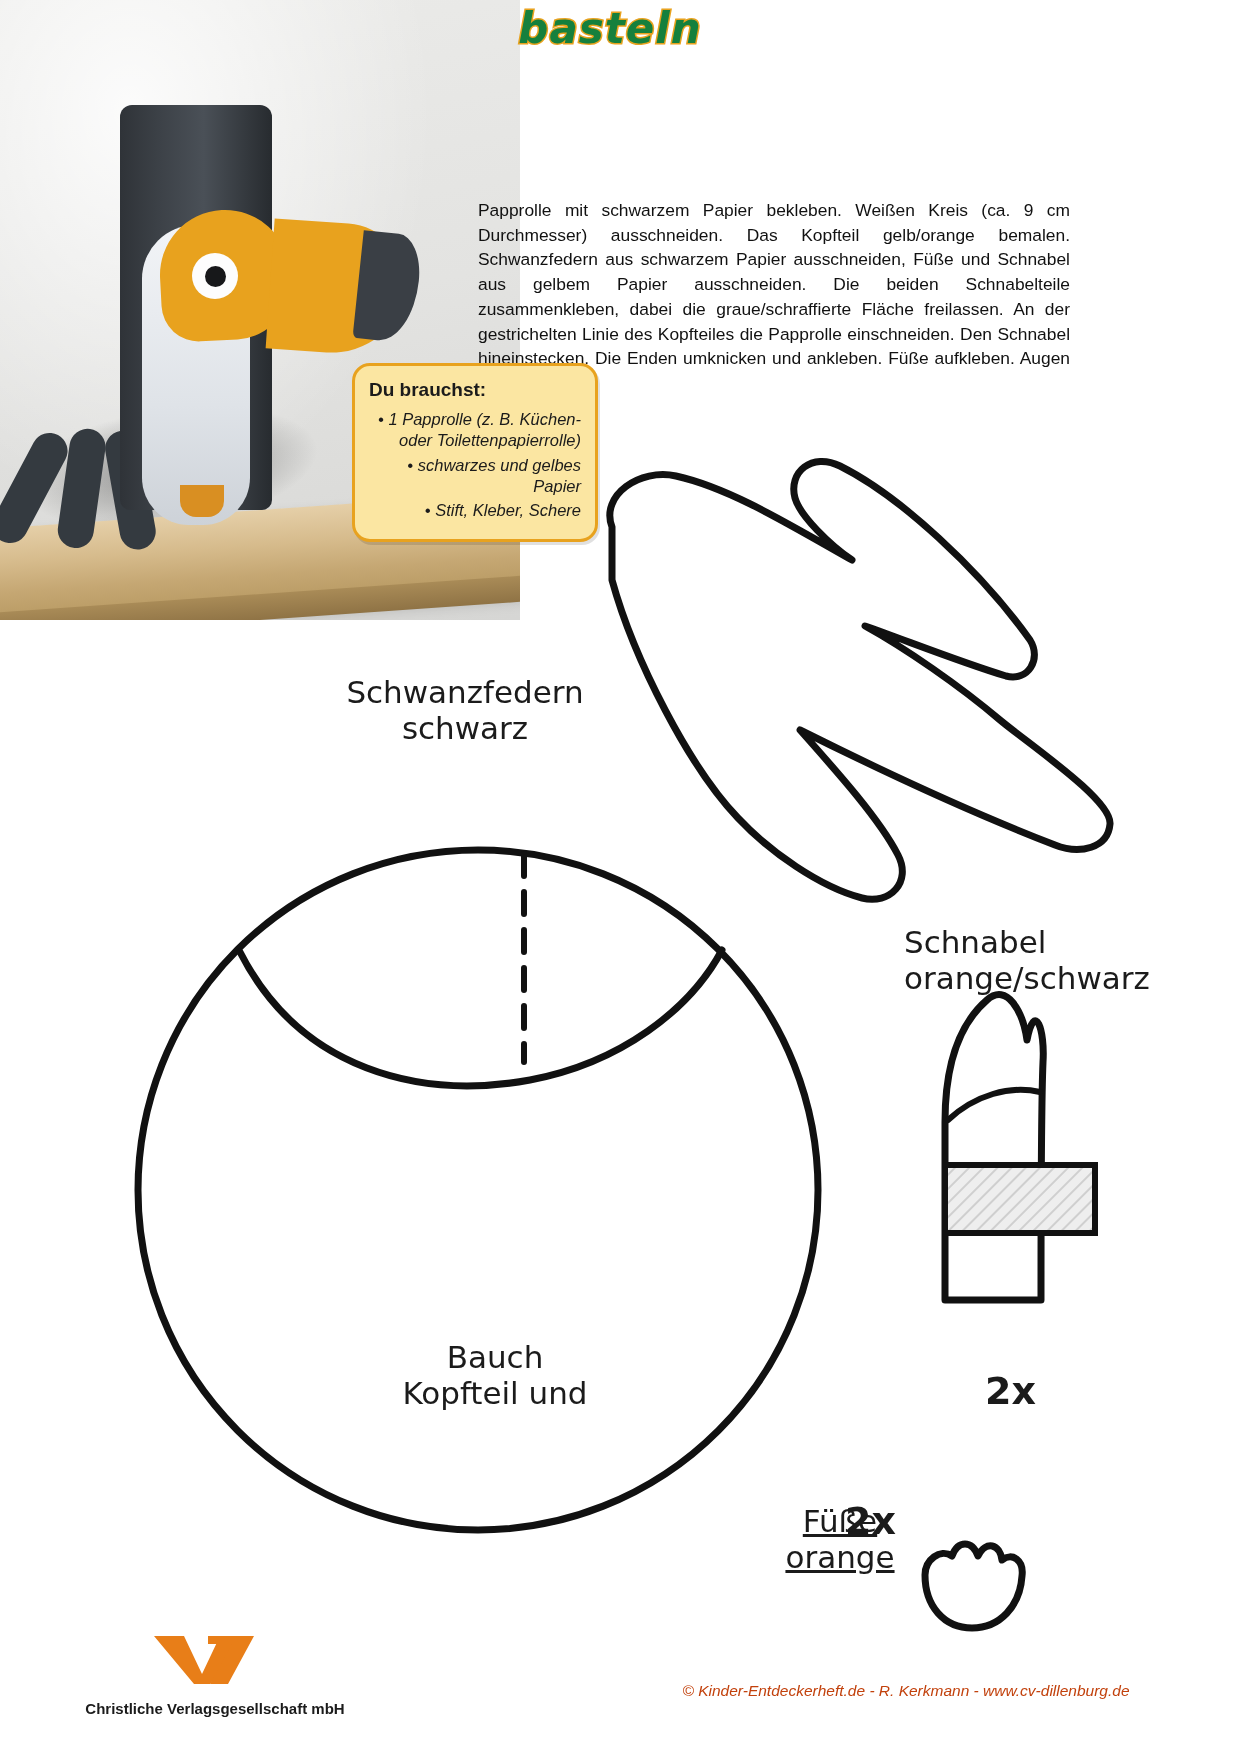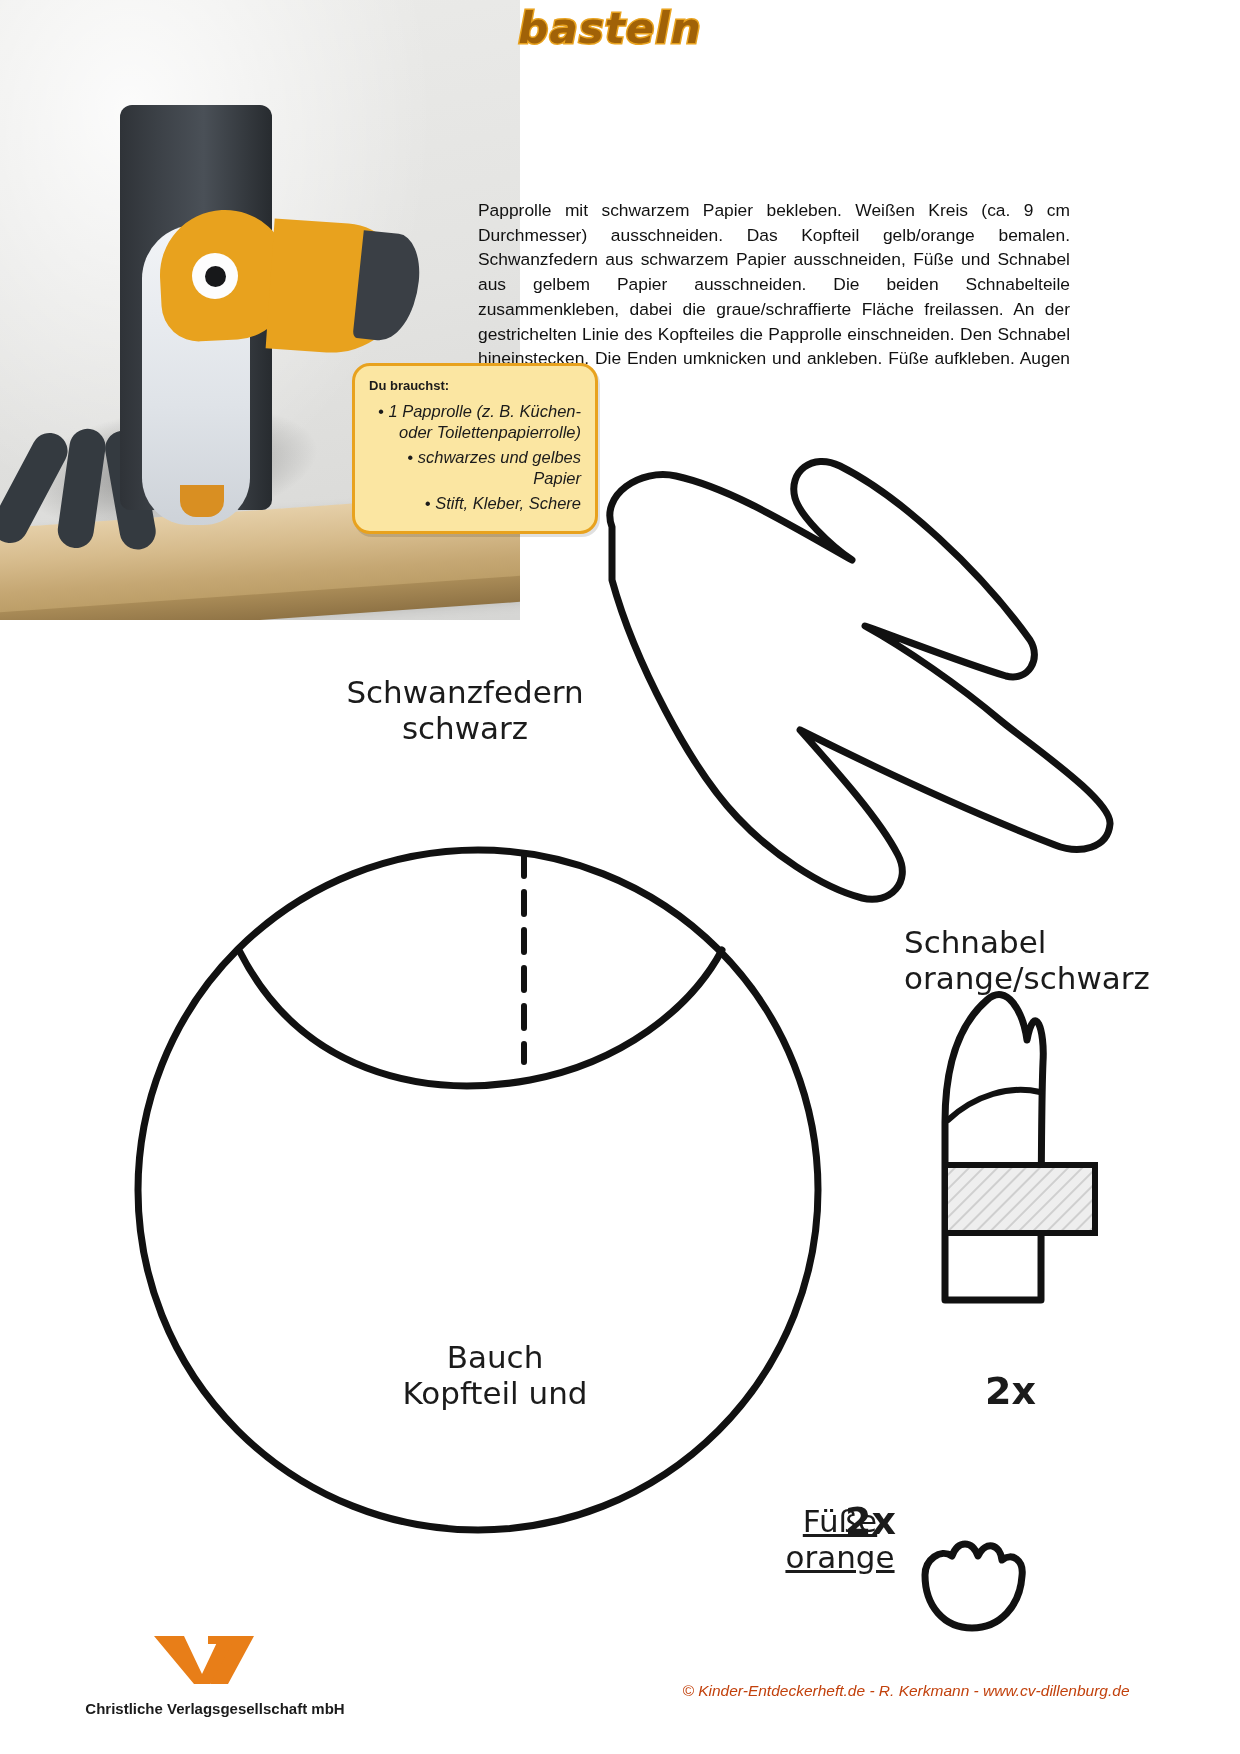--- a/index.html
+++ b/index.html
@@ -182,21 +182,21 @@
     -webkit-text-stroke: 4px #ffffff;
     paint-order: stroke fill;
     text-shadow: 4px 5px 0 rgba(120,90,20,0.35);
     line-height: 0.95;
   }
   .title-sub {
     font-family: "DejaVu Sans", sans-serif;
     font-weight: bold;
     font-style: italic;
     font-size: 42px;
-    color: #a16207;
+    color: #15803d;
     -webkit-text-stroke: 3px #e8a21e;
     paint-order: stroke fill;
     margin-top: -6px;
     letter-spacing: 1px;
   }
 
   
   .instructions {
     position: absolute;
     left: 478px;
@@ -226,21 +226,21 @@
     background: #fbe6a2;
     border: 3px solid #e8a21e;
     border-radius: 18px;
     padding: 12px 14px 14px 14px;
     box-shadow: 2px 3px 0 rgba(0,0,0,0.12);
     font-size: 16.5px;
     line-height: 1.3;
   }
   .needs-box h3 {
     margin: 0 0 6px 0;
-    font-size: 13px;
+    font-size: 19px;
     font-weight: bold;
   }
   .needs-box ul {
     margin: 0;
     padding: 0;
     list-style: none;
     font-style: italic;
     text-align: right;
   }
   .needs-box li {

